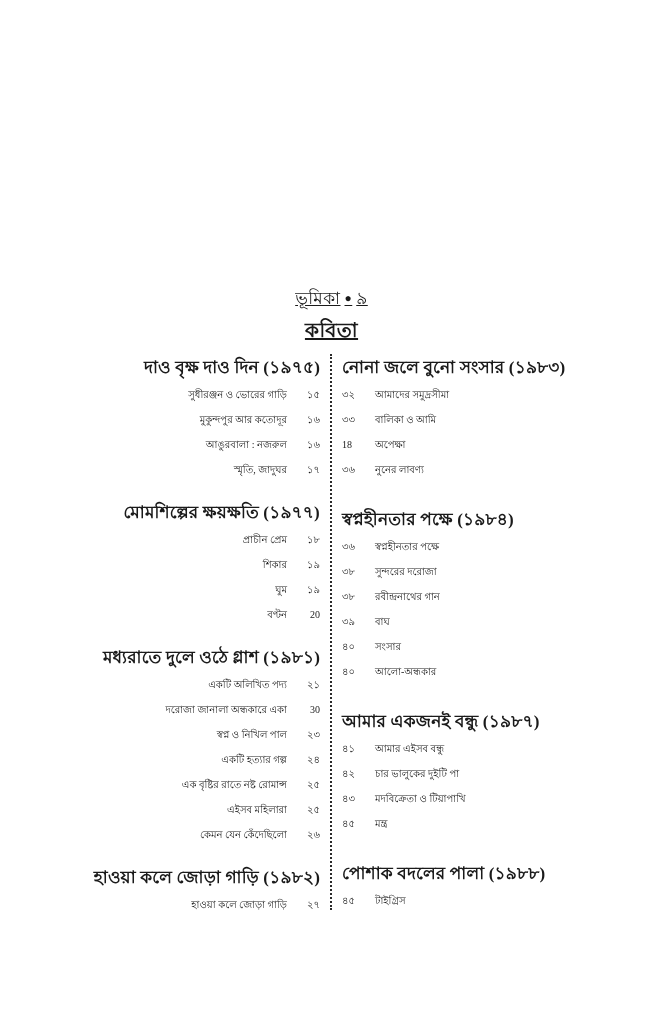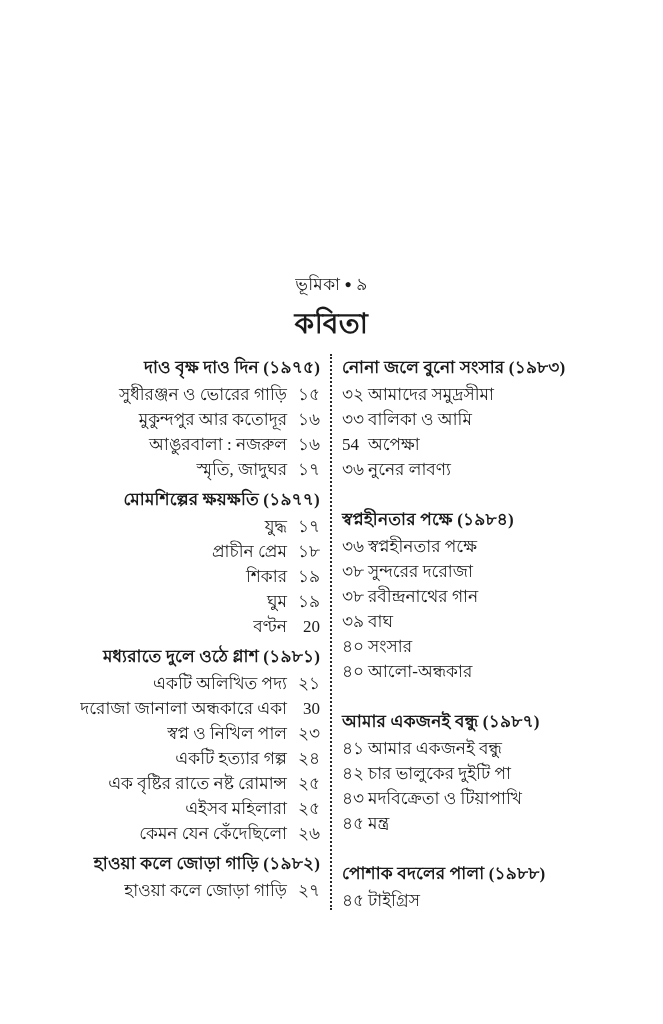--- a/index.html
+++ b/index.html
@@ -19,39 +19,40 @@
   #page {
     position: absolute;
     left: 0; top: 0;
     width: 663px; height: 1024px;
   }
 
   
   .top-block {
     position: absolute;
     left: 0;
-    top: 272px;
+    top: 286px;
     width: 663px;
     text-align: center;
+    text-decoration: underline;
   }
   .preface-line {
     font-size: 17px;
     line-height: 24px;
     letter-spacing: 0.5px;
   }
   .preface-dot {
     font-size: 12px;
     vertical-align: 2px;
     padding: 0 4px;
   }
   .main-heading {
-    font-size: 28px;
+    font-size: 20px;
     font-weight: bold;
     line-height: 30px;
-    margin-top: 12px;
+    margin-top: 4px;
     letter-spacing: 0.5px;
   }
 
   
   .columns {
     position: absolute;
     left: 0;
     top: 354px;
     width: 663px;
   }
@@ -81,48 +82,49 @@
   }
 
   
   .sec-head {
     font-size: 17px;
     font-weight: bold;
     line-height: 28px;
     white-space: nowrap;
     letter-spacing: 0.2px;
   }
-  .col-left .sec-head { margin-top: 4px; }
+  .col-left .sec-head { margin-top: 17px; }
   .col-right .sec-head { margin-top: 24px; }
   .col-left  .sec-head:first-child,
   .col-right .sec-head:first-child { margin-top: 0; }
 
   
   .entry {
-    font-size: 17px;
+    font-size: 10px;
     line-height: 25px;
     white-space: nowrap;
   }
 
   
   .col-left .entry .e-title { }
   .col-left .entry .e-page {
     display: inline-block;
     width: 26px;
     text-align: right;
     margin-left: 7px;
   }
 
   
   .col-right .entry .e-page {
     display: inline-block;
     width: 26px;
     text-align: left;
   }
   .col-right .entry .e-title {
+    margin-left: 7px;
   }
 </style>
 </head>
 <body>
 
 <div id="page">
 
   <div class="top-block">
     <div class="preface-line">
       <span>ভূমিকা</span><span class="preface-dot">●</span><span>৯</span>
@@ -134,51 +136,50 @@
 
     <div class="divider"></div>
 
     <div class="col col-left">
         <div class="sec-head">দাও বৃক্ষ দাও দিন (১৯৭৫)</div>
         <div class="entry"><span class="e-title">সুধীরঞ্জন ও ভোরের গাড়ি</span><span class="e-page">১৫</span></div>
         <div class="entry"><span class="e-title">মুকুন্দপুর আর কতোদূর</span><span class="e-page">১৬</span></div>
         <div class="entry"><span class="e-title">আঙুরবালা : নজরুল</span><span class="e-page">১৬</span></div>
         <div class="entry"><span class="e-title">স্মৃতি, জাদুঘর</span><span class="e-page">১৭</span></div>
         <div class="sec-head">মোমশিল্পের ক্ষয়ক্ষতি (১৯৭৭)</div>
-        <div class="entry"><span class="e-title">যুদ্ধ</span><span class="e-page">১৭</span></div>
         <div class="entry"><span class="e-title">প্রাচীন প্রেম</span><span class="e-page">১৮</span></div>
         <div class="entry"><span class="e-title">শিকার</span><span class="e-page">১৯</span></div>
         <div class="entry"><span class="e-title">ঘুম</span><span class="e-page">১৯</span></div>
         <div class="entry"><span class="e-title">বণ্টন</span><span class="e-page">20</span></div>
         <div class="sec-head">মধ্যরাতে দুলে ওঠে গ্লাশ (১৯৮১)</div>
         <div class="entry"><span class="e-title">একটি অলিখিত পদ্য</span><span class="e-page">২১</span></div>
         <div class="entry"><span class="e-title">দরোজা জানালা অন্ধকারে একা</span><span class="e-page">30</span></div>
         <div class="entry"><span class="e-title">স্বপ্ন ও নিখিল পাল</span><span class="e-page">২৩</span></div>
         <div class="entry"><span class="e-title">একটি হত্যার গল্প</span><span class="e-page">২৪</span></div>
         <div class="entry"><span class="e-title">এক বৃষ্টির রাতে নষ্ট রোমান্স</span><span class="e-page">২৫</span></div>
         <div class="entry"><span class="e-title">এইসব মহিলারা</span><span class="e-page">২৫</span></div>
         <div class="entry"><span class="e-title">কেমন যেন কেঁদেছিলো</span><span class="e-page">২৬</span></div>
         <div class="sec-head">হাওয়া কলে জোড়া গাড়ি (১৯৮২)</div>
         <div class="entry"><span class="e-title">হাওয়া কলে জোড়া গাড়ি</span><span class="e-page">২৭</span></div>
       </div>
     <div class="col col-right">
         <div class="sec-head">নোনা জলে বুনো সংসার (১৯৮৩)</div>
         <div class="entry"><span class="e-page">৩২</span><span class="e-title">আমাদের সমুদ্রসীমা</span></div>
         <div class="entry"><span class="e-page">৩৩</span><span class="e-title">বালিকা ও আমি</span></div>
-        <div class="entry"><span class="e-page">54</span><span class="e-title">অপেক্ষা</span></div>
+        <div class="entry"><span class="e-page">18</span><span class="e-title">অপেক্ষা</span></div>
         <div class="entry"><span class="e-page">৩৬</span><span class="e-title">নুনের লাবণ্য</span></div>
         <div class="sec-head">স্বপ্নহীনতার পক্ষে (১৯৮৪)</div>
         <div class="entry"><span class="e-page">৩৬</span><span class="e-title">স্বপ্নহীনতার পক্ষে</span></div>
         <div class="entry"><span class="e-page">৩৮</span><span class="e-title">সুন্দরের দরোজা</span></div>
         <div class="entry"><span class="e-page">৩৮</span><span class="e-title">রবীন্দ্রনাথের গান</span></div>
         <div class="entry"><span class="e-page">৩৯</span><span class="e-title">বাঘ</span></div>
         <div class="entry"><span class="e-page">৪০</span><span class="e-title">সংসার</span></div>
         <div class="entry"><span class="e-page">৪০</span><span class="e-title">আলো-অন্ধকার</span></div>
         <div class="sec-head">আমার একজনই বন্ধু (১৯৮৭)</div>
-        <div class="entry"><span class="e-page">৪১</span><span class="e-title">আমার একজনই বন্ধু</span></div>
+        <div class="entry"><span class="e-page">৪১</span><span class="e-title">আমার এইসব বন্ধু</span></div>
         <div class="entry"><span class="e-page">৪২</span><span class="e-title">চার ভালুকের দুইটি পা</span></div>
         <div class="entry"><span class="e-page">৪৩</span><span class="e-title">মদবিক্রেতা ও টিয়াপাখি</span></div>
         <div class="entry"><span class="e-page">৪৫</span><span class="e-title">মন্ত্র</span></div>
         <div class="sec-head">পোশাক বদলের পালা (১৯৮৮)</div>
         <div class="entry"><span class="e-page">৪৫</span><span class="e-title">টাইগ্রিস</span></div>
       </div>
 
   </div>
 </div>
 

